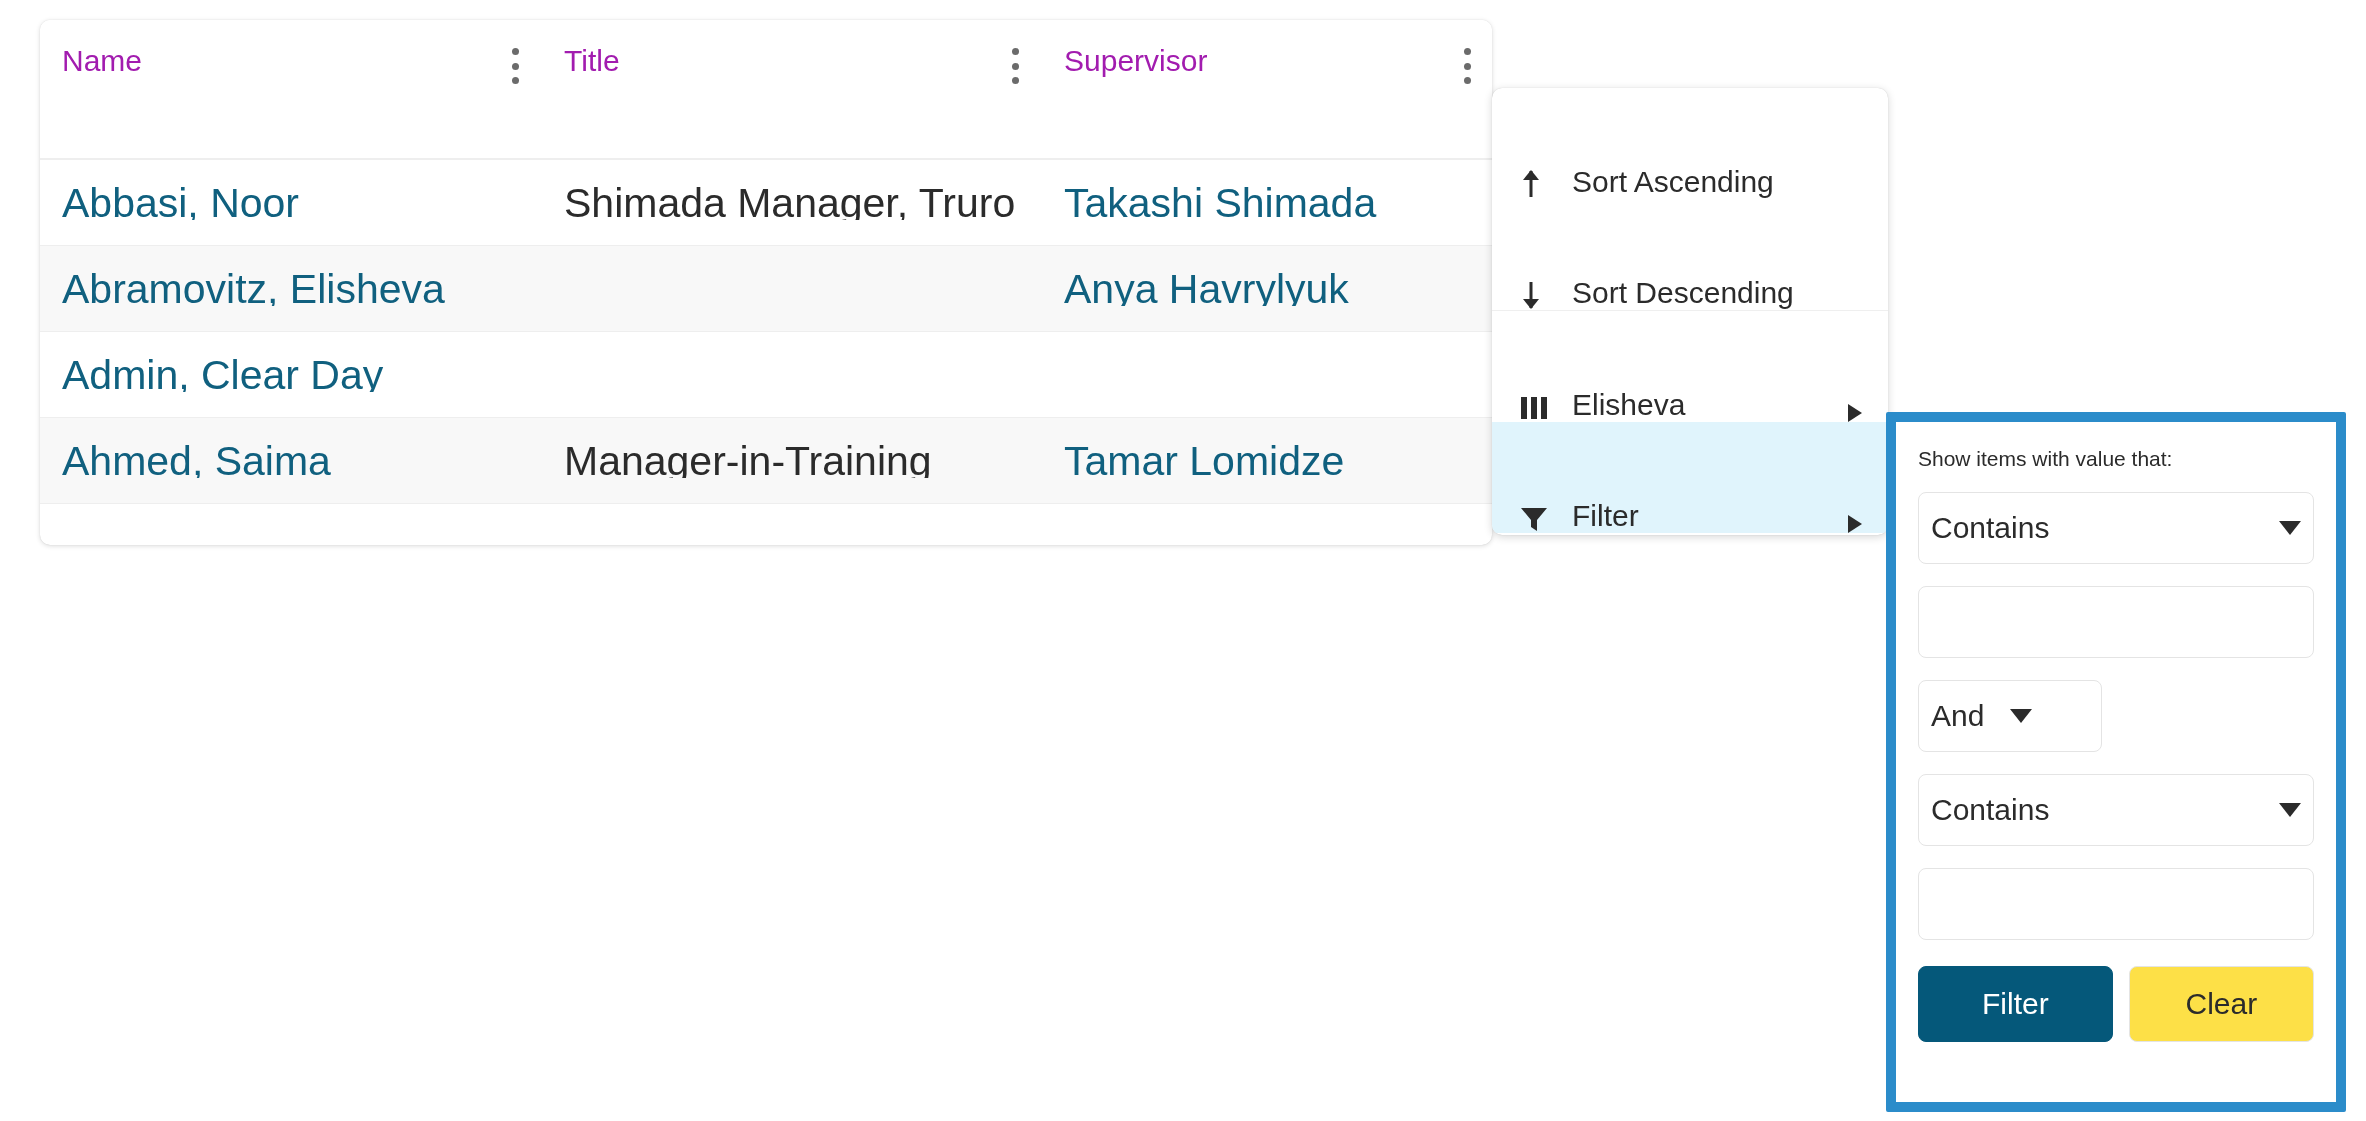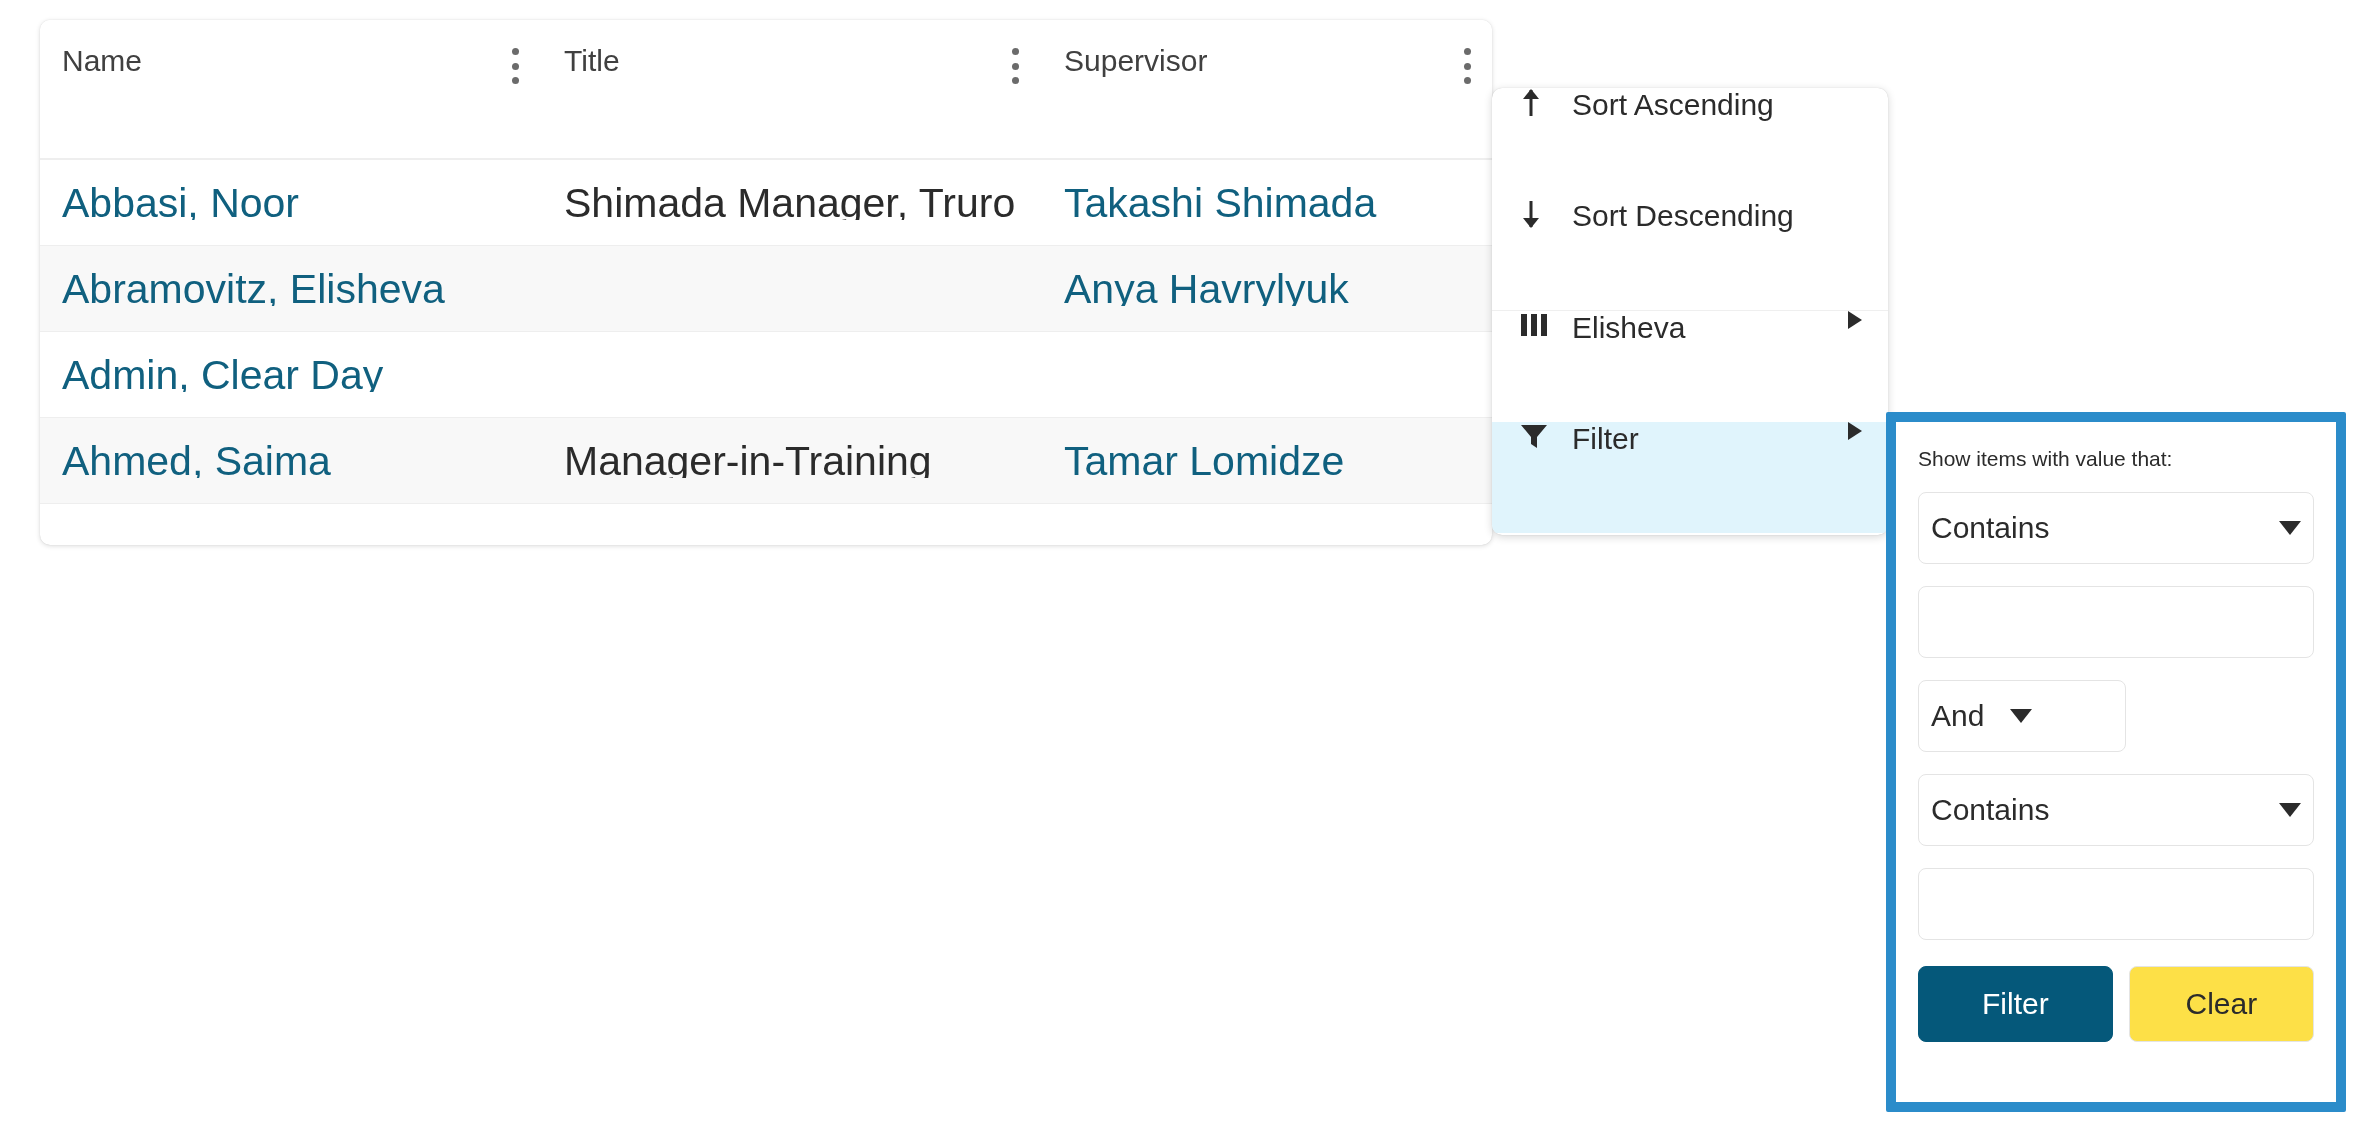--- a/index.html
+++ b/index.html
@@ -33,21 +33,21 @@
     position: relative;
     display: flex;
     align-items: flex-start;
     padding-top: 24px;
   }
   .hcell-name  { width: 500px; padding-left: 22px; }
   .hcell-title { width: 500px; padding-left: 24px; }
   .hcell-sup   { width: 452px; padding-left: 24px; }
   .hlabel {
     font-size: 30px;
-    color: #404040;
+    color: #a21caf;
     font-weight: 400;
     line-height: 34px;
     white-space: nowrap;
   }
   .kebab {
     position: absolute;
     top: 28px;
     right: 14px;
     width: 22px; height: 36px;
     display: flex;
@@ -90,21 +90,21 @@
     width: 396px; height: 447px;
     background: #ffffff;
     border-radius: 10px;
     box-shadow: 0 2px 8px rgba(0,0,0,0.16), 0 0 1px rgba(0,0,0,0.2);
     overflow: hidden;
   }
   .ctx-group { border-bottom: 1px solid #efefef; }
   .ctx-group.last { border-bottom: none; }
   .ctx-item {
     display: flex;
-    align-items: flex-start;
+    align-items: flex-end;
     height: 111px;
     padding-left: 28px;
     padding-right: 26px;
     cursor: pointer;
     position: relative;
   }
   .ctx-item.highlight { background: #e0f4fc; }
   .ctx-ico {
     width: 40px;
     display: flex;
@@ -156,21 +156,21 @@
     border: 1px solid #e4e4e4;
     border-radius: 8px;
     background: #ffffff;
     display: flex;
     align-items: center;
     padding: 0 12px;
     margin-bottom: 22px;
     cursor: pointer;
   }
   .fld.input { cursor: text; }
-  .fld.narrow { width: 208px; }
+  .fld.narrow { width: 184px; }
   .fld-text {
     font-size: 30px;
     color: #2b2b2b;
     line-height: 34px;
     white-space: nowrap;
   }
   .caret {
     margin-left: auto;
     width: 0; height: 0;
     border-top: 14px solid #2b2b2b;

